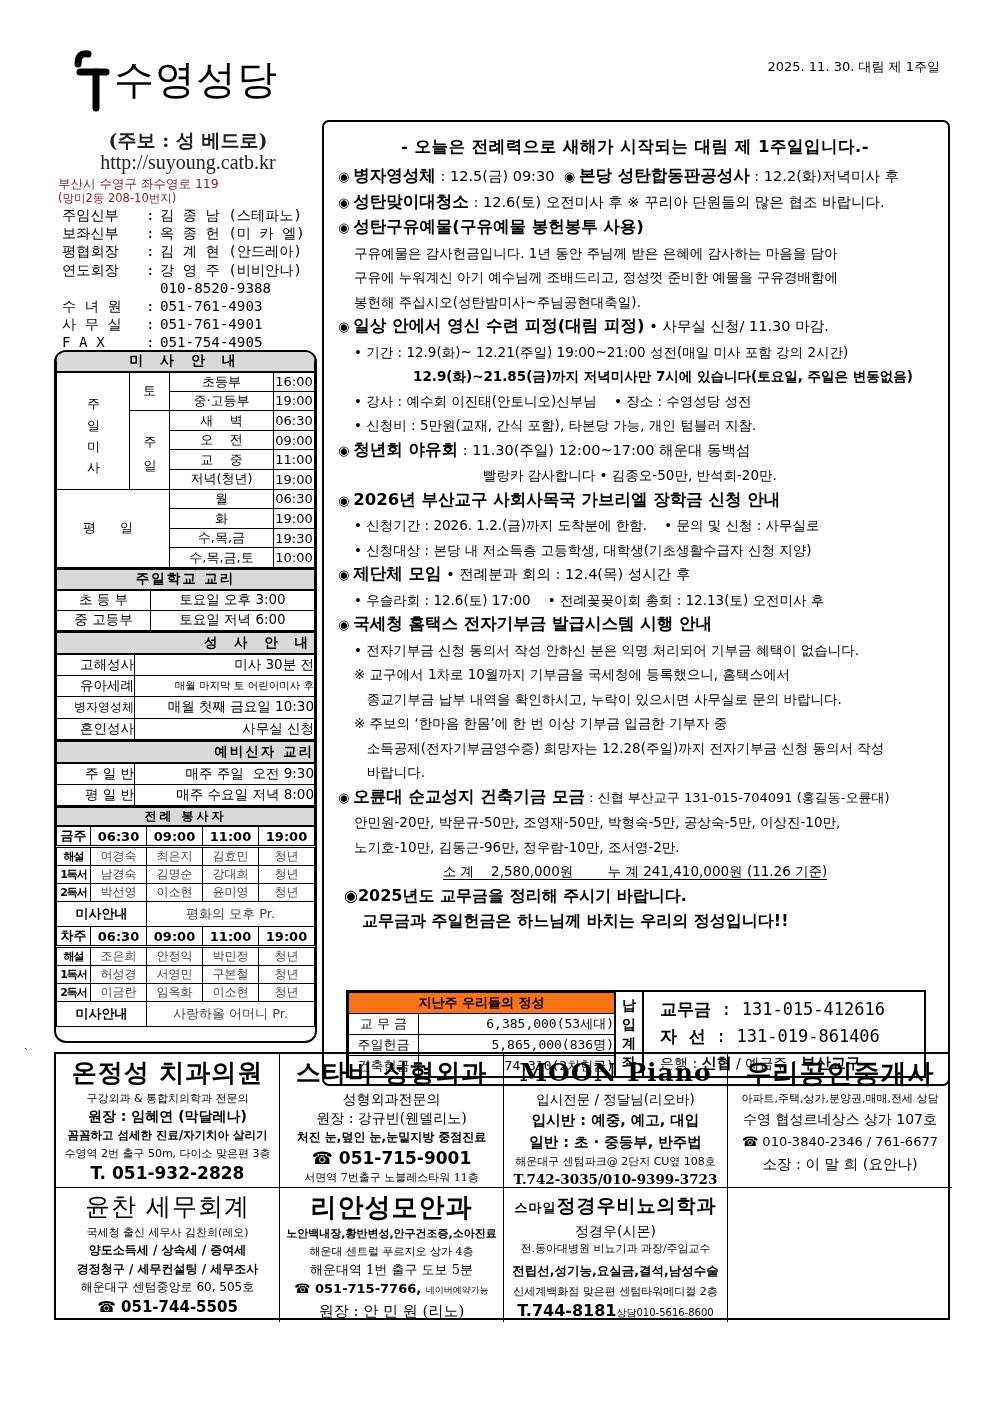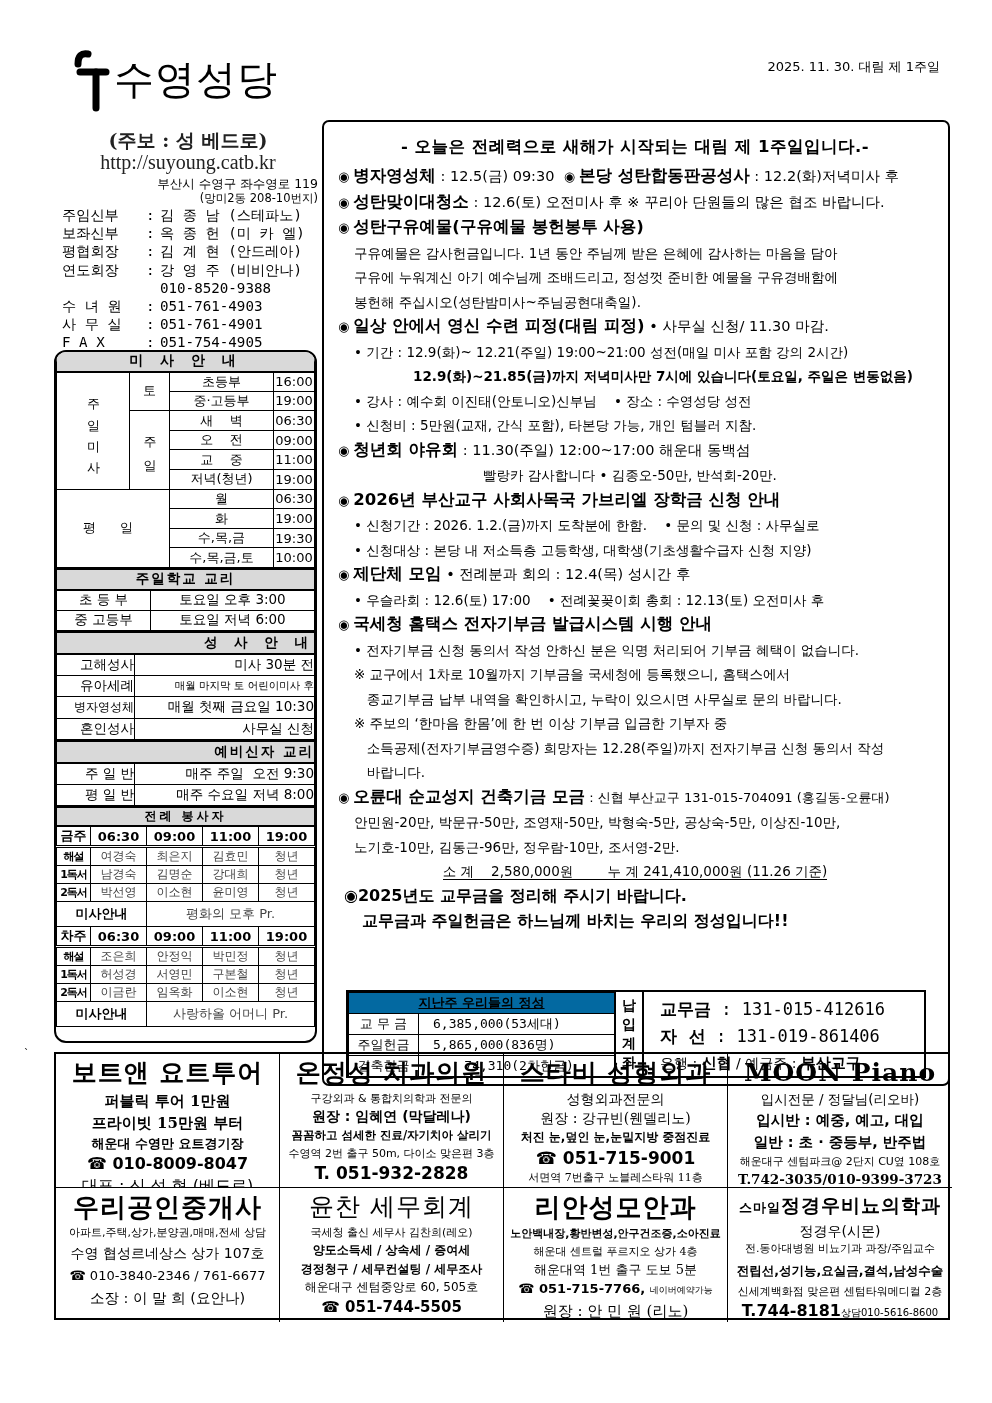--- a/index.html
+++ b/index.html
@@ -4,21 +4,21 @@
 <style>
   * { box-sizing: border-box; margin: 0; padding: 0; }
   html, body { width: 992px; height: 1403px; background: #ffffff; overflow: hidden; }
   body { position: relative; font-family: "DejaVu Sans", sans-serif; color: #000; }
 
   
   .logo { position: absolute; left: 72px; top: 50px; width: 230px; height: 62px; }
   .logo-text { position: absolute; left: 42px; top: 2px; font-size: 40px; letter-spacing: 1px; font-family: "DejaVu Sans", sans-serif; font-weight: normal; }
   .subtitle { position: absolute; left: 58px; width: 260px; top: 128px; text-align: center; font-family: "DejaVu Serif", serif; font-size: 19px; font-weight: bold; color: #222; }
   .url { position: absolute; left: 58px; width: 260px; top: 151px; text-align: center; font-family: "Liberation Serif", serif; font-size: 20px; color: #222; }
-  .addr1, .addr2 { position: absolute; left: 58px; width: 260px; text-align: right; font-size: 12.5px; color: #000000; }
+  .addr1, .addr2 { position: absolute; left: 58px; width: 260px; text-align: left; font-size: 12.5px; color: #7f1d1d; }
   .addr1 { top: 176px; } .addr2 { top: 191px; font-size: 11.5px; }
   .staff { position: absolute; left: 62px; top: 206px; width: 245px; font-family: "DejaVu Sans Mono", monospace; font-size: 14.2px; line-height: 18.2px; }
   .staff-row { display: flex; white-space: pre; }
   .staff-row .k { width: 84px; letter-spacing: 0px; }
   .staff-row .sep { width: 14px; }
   .staff-row .v { flex: 1; }
 
   
   .date { position: absolute; right: 52px; top: 58px; font-size: 13px; }
 
@@ -46,22 +46,22 @@
   .sub { font-size: 13.5px; line-height: 24.5px; padding-left: 16px; white-space: nowrap; }
   .sub-bold { font-weight: bold; padding-left: 75px; font-size: 13.5px; line-height: 24.5px; white-space: nowrap; }
   .totals { text-align: center; font-size: 13.5px; line-height: 24px; }
   .totals span { border-bottom: 1.5px solid #000; }
   .callout { font-weight: bold; font-size: 16px; line-height: 25px; padding-left: 6px; }
   .callout2 { font-weight: bold; font-size: 16px; line-height: 25px; padding-left: 24px; }
 
   .giving { position: absolute; left: 22px; top: 868px; width: 580px; height: 88px; border: 2px solid #000; display: flex; }
   .giving-tbl { width: 268px; border-right: 2px solid #000; }
   .giving-tbl td { height: 21px; font-size: 13px; }
-  .giving-tbl .gh { background: #0369a1; font-weight: bold; text-decoration: underline; }
-  .giving-tbl .gv { text-align: left; padding-left: 14px; font-family: "DejaVu Sans Mono", monospace; font-size: 13px; }
+  .giving-tbl .gh { background: #f97316; font-weight: bold; }
+  .giving-tbl .gv { text-align: right; padding-left: 14px; font-family: "DejaVu Sans Mono", monospace; font-size: 13px; }
   .acct-label { width: 28px; border-right: 2px solid #000; display: flex; flex-direction: column; justify-content: center; align-items: center; font-weight: bold; font-size: 14px; line-height: 19px; }
   .acct { flex: 1; padding: 4px 0 0 16px; }
   .acct .row { font-size: 17px; line-height: 27px; font-family: "DejaVu Sans Mono", monospace; white-space: nowrap; }
   .acct .row b { font-family: "DejaVu Sans", sans-serif; }
   .acct .bank { font-size: 14px; line-height: 26px; padding-left: 0px; }
   .acct .bank b { font-size: 15px; }
 
   
   .ads { position: absolute; left: 54px; top: 1052px; width: 896px; height: 268px; border: 2px solid #000; display: grid; grid-template-columns: 224px 224px 224px 224px; grid-template-rows: 134px 134px; }
   .ad { border-right: 1.5px solid #000; border-bottom: 1.5px solid #000; text-align: center; overflow: hidden; padding-top: 2px; }
@@ -380,28 +380,20 @@
       <div class="row"><b style="white-space:pre">자  선</b><span> : 131-019-861406</span></div>
       <div class="bank"><span>은행 : </span><b>신협</b><span> / 예금주 : </span><b>부산교구</b></div>
     </div>
   </div>
 </div>
 
 <div class="tick">`</div>
 
 <div class="ads">
   <div class="ad">
-    <div class="t">보트앤 요트투어</div>
-    <div class="lbig serif" style="font-size:15px">퍼블릭 투어 1만원</div>
-    <div class="lbig serif" style="font-size:15px">프라이빗 15만원 부터</div>
-    <div class="lb">해운대 수영만 요트경기장</div>
-    <div class="lbig">☎ 010-8009-8047</div>
-    <div class="lbig" style="font-weight:normal">대표 : 신 성 현 (베드로)</div>
-  </div>
-  <div class="ad">
     <div class="t">온정성 치과의원</div>
     <div class="sm">구강외과 &amp; 통합치의학과 전문의</div>
     <div class="lb" style="font-size:14px">원장 : 임혜연 (막달레나)</div>
     <div class="lb" style="font-size:11.5px">꼼꼼하고 섬세한 진료/자기치아 살리기</div>
     <div class="sm">수영역 2번 출구 50m, 다이소 맞은편 3층</div>
     <div class="lbig" style="font-size:17px">T. 051-932-2828</div>
   </div>
   <div class="ad">
     <div class="t">스타비 성형외과</div>
     <div class="l serif" style="font-size:14px">성형외과전문의</div>

